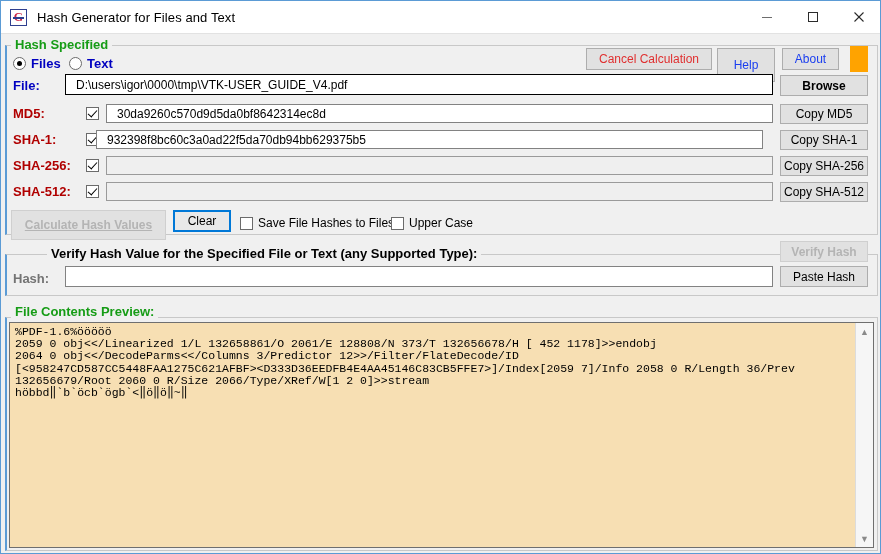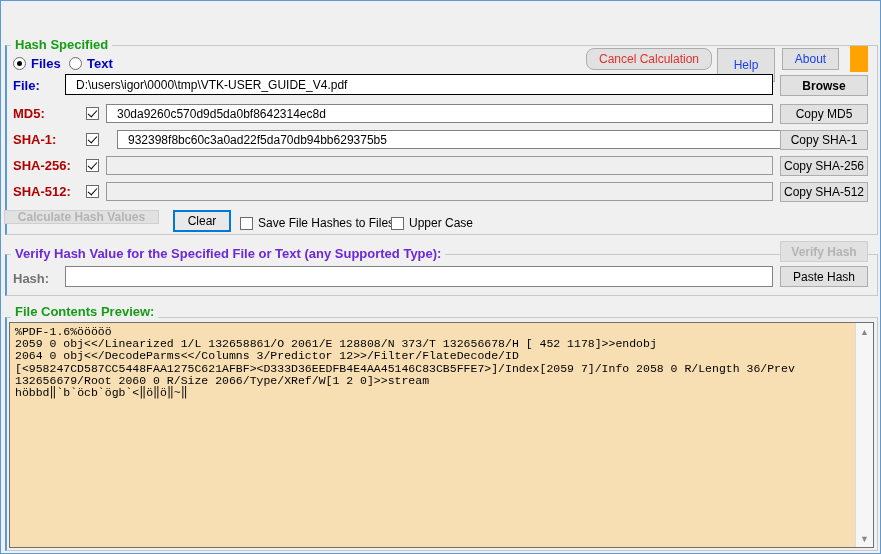--- a/index.html
+++ b/index.html
@@ -90,21 +90,21 @@
   }
   .group-title {
     position: absolute;
     background: #f0f0f0;
     font-weight: bold;
     font-size: 13px;
     padding: 0 4px;
     white-space: nowrap;
   }
   .g-green { color: #169c16; }
-  .g-teal  { color: #6d28d9; }
+  .g-teal  { color: #000000; margin-left: 36px; }
 
   
   .lbl {
     position: absolute;
     font-weight: bold;
     font-size: 13px;
     white-space: nowrap;
   }
   .lbl-blue { color: #0000c0; }
   .lbl-red  { color: #b00000; }
@@ -194,21 +194,21 @@
     background: #e1e1e1;
     border: 1px solid #adadad;
     display: flex;
     align-items: center;
     justify-content: center;
     font-size: 12px;
     color: #000;
     white-space: nowrap;
     cursor: default;
   }
-  .btn.red  { color: #e03030; border-radius: 8px; }
+  .btn.red  { color: #e03030; }
   .btn.blue { color: #1a3ef0; }
   .btn.bold { font-weight: bold; }
   .btn.disabled {
     background: #e1e1e1;
     border: 1px solid #cfcfcf;
     color: #b4b4b4;
     font-weight: bold;
   }
   .btn.focus {
     border: 2px solid #0078d7;
@@ -257,20 +257,45 @@
     font-size: 9px;
   }
   .sb-arrow.up { top: 0; }
   .sb-arrow.dn { bottom: 0; }
 </style>
 </head>
 <body>
 
 <div id="app">
 
+  <div class="titlebar">
+    <div class="app-icon">
+      <div class="glyph">G</div>
+      <div class="bar"></div>
+    </div>
+    <div class="title-text">Hash Generator for Files and Text</div>
+    <div class="winbtns">
+      <div class="winbtn">
+        <svg width="12" height="12" viewBox="0 0 12 12">
+          <line x1="1" y1="6.5" x2="11" y2="6.5" stroke="#6d6d6d" stroke-width="1"></line>
+        </svg>
+      </div>
+      <div class="winbtn">
+        <svg width="12" height="12" viewBox="0 0 12 12">
+          <rect x="1.5" y="1.5" width="9" height="9" fill="none" stroke="#2b2b2b" stroke-width="1"></rect>
+        </svg>
+      </div>
+      <div class="winbtn">
+        <svg width="12" height="12" viewBox="0 0 12 12">
+          <line x1="1.5" y1="1.5" x2="10.5" y2="10.5" stroke="#2b2b2b" stroke-width="1.1"></line>
+          <line x1="10.5" y1="1.5" x2="1.5" y2="10.5" stroke="#2b2b2b" stroke-width="1.1"></line>
+        </svg>
+      </div>
+    </div>
+  </div>
 
   <div class="group" style="left:4px; top:44px; width:873px; height:190px;"></div>
   <div class="group-title g-green" style="left:10px; top:36px;">Hash Specified</div>
 
   <div class="radio-wrap" style="left:12px; top:55px;">
     <span class="radio on"></span>
     <span class="radio-label">Files</span>
   </div>
   <div class="radio-wrap" style="left:68px; top:55px;">
     <span class="radio"></span>
@@ -286,34 +311,34 @@
   <div class="tinput focusdark" style="left:64px; top:73px; width:708px; height:21px;">D:\users\igor\0000\tmp\VTK-USER_GUIDE_V4.pdf</div>
   <div class="btn bold" style="left:779px; top:74px; width:88px; height:21px;">Browse</div>
 
   <div class="lbl lbl-red" style="left:12px; top:105px;">MD5:</div>
   <span class="cb cb-abs on" style="left:85px; top:106px;"></span>
   <div class="tinput" style="left:105px; top:103px; width:667px; height:19px;">30da9260c570d9d5da0bf8642314ec8d</div>
   <div class="btn" style="left:779px; top:103px; width:88px; height:20px;">Copy MD5</div>
 
   <div class="lbl lbl-red" style="left:12px; top:131px;">SHA-1:</div>
   <span class="cb cb-abs on" style="left:85px; top:132px;"></span>
-  <div class="tinput" style="left:116px; top:129px; width:667px; height:19px;">932398f8bc60c3a0ad22f5da70db94bb629375b5</div>
+  <div class="tinput" style="left:95px; top:129px; width:667px; height:19px;">932398f8bc60c3a0ad22f5da70db94bb629375b5</div>
   <div class="btn" style="left:779px; top:129px; width:88px; height:20px;">Copy SHA-1</div>
 
   <div class="lbl lbl-red" style="left:12px; top:157px;">SHA-256:</div>
   <span class="cb cb-abs on" style="left:85px; top:158px;"></span>
   <div class="tinput readonly" style="left:105px; top:155px; width:667px; height:19px;"></div>
   <div class="btn" style="left:779px; top:155px; width:88px; height:20px;">Copy SHA-256</div>
 
   <div class="lbl lbl-red" style="left:12px; top:183px;">SHA-512:</div>
   <span class="cb cb-abs on" style="left:85px; top:184px;"></span>
   <div class="tinput readonly" style="left:105px; top:181px; width:667px; height:19px;"></div>
   <div class="btn" style="left:779px; top:181px; width:88px; height:20px;">Copy SHA-512</div>
 
-  <div class="btn disabled" style="left:3px; top:209px; width:155px; height:14px;">Calculate Hash Values</div>
+  <div class="btn disabled" style="left:10px; top:209px; width:155px; height:30px;text-decoration:underline;">Calculate Hash Values</div>
   <div class="btn focus" style="left:172px; top:209px; width:58px; height:22px;">Clear</div>
 
   <div class="cbrow" style="left:239px; top:215px;">
     <span class="cb"></span>
     <span class="cbtext">Save File Hashes to Files</span>
   </div>
   <div class="cbrow" style="left:390px; top:215px;">
     <span class="cb"></span>
     <span class="cbtext">Upper Case</span>
   </div>

